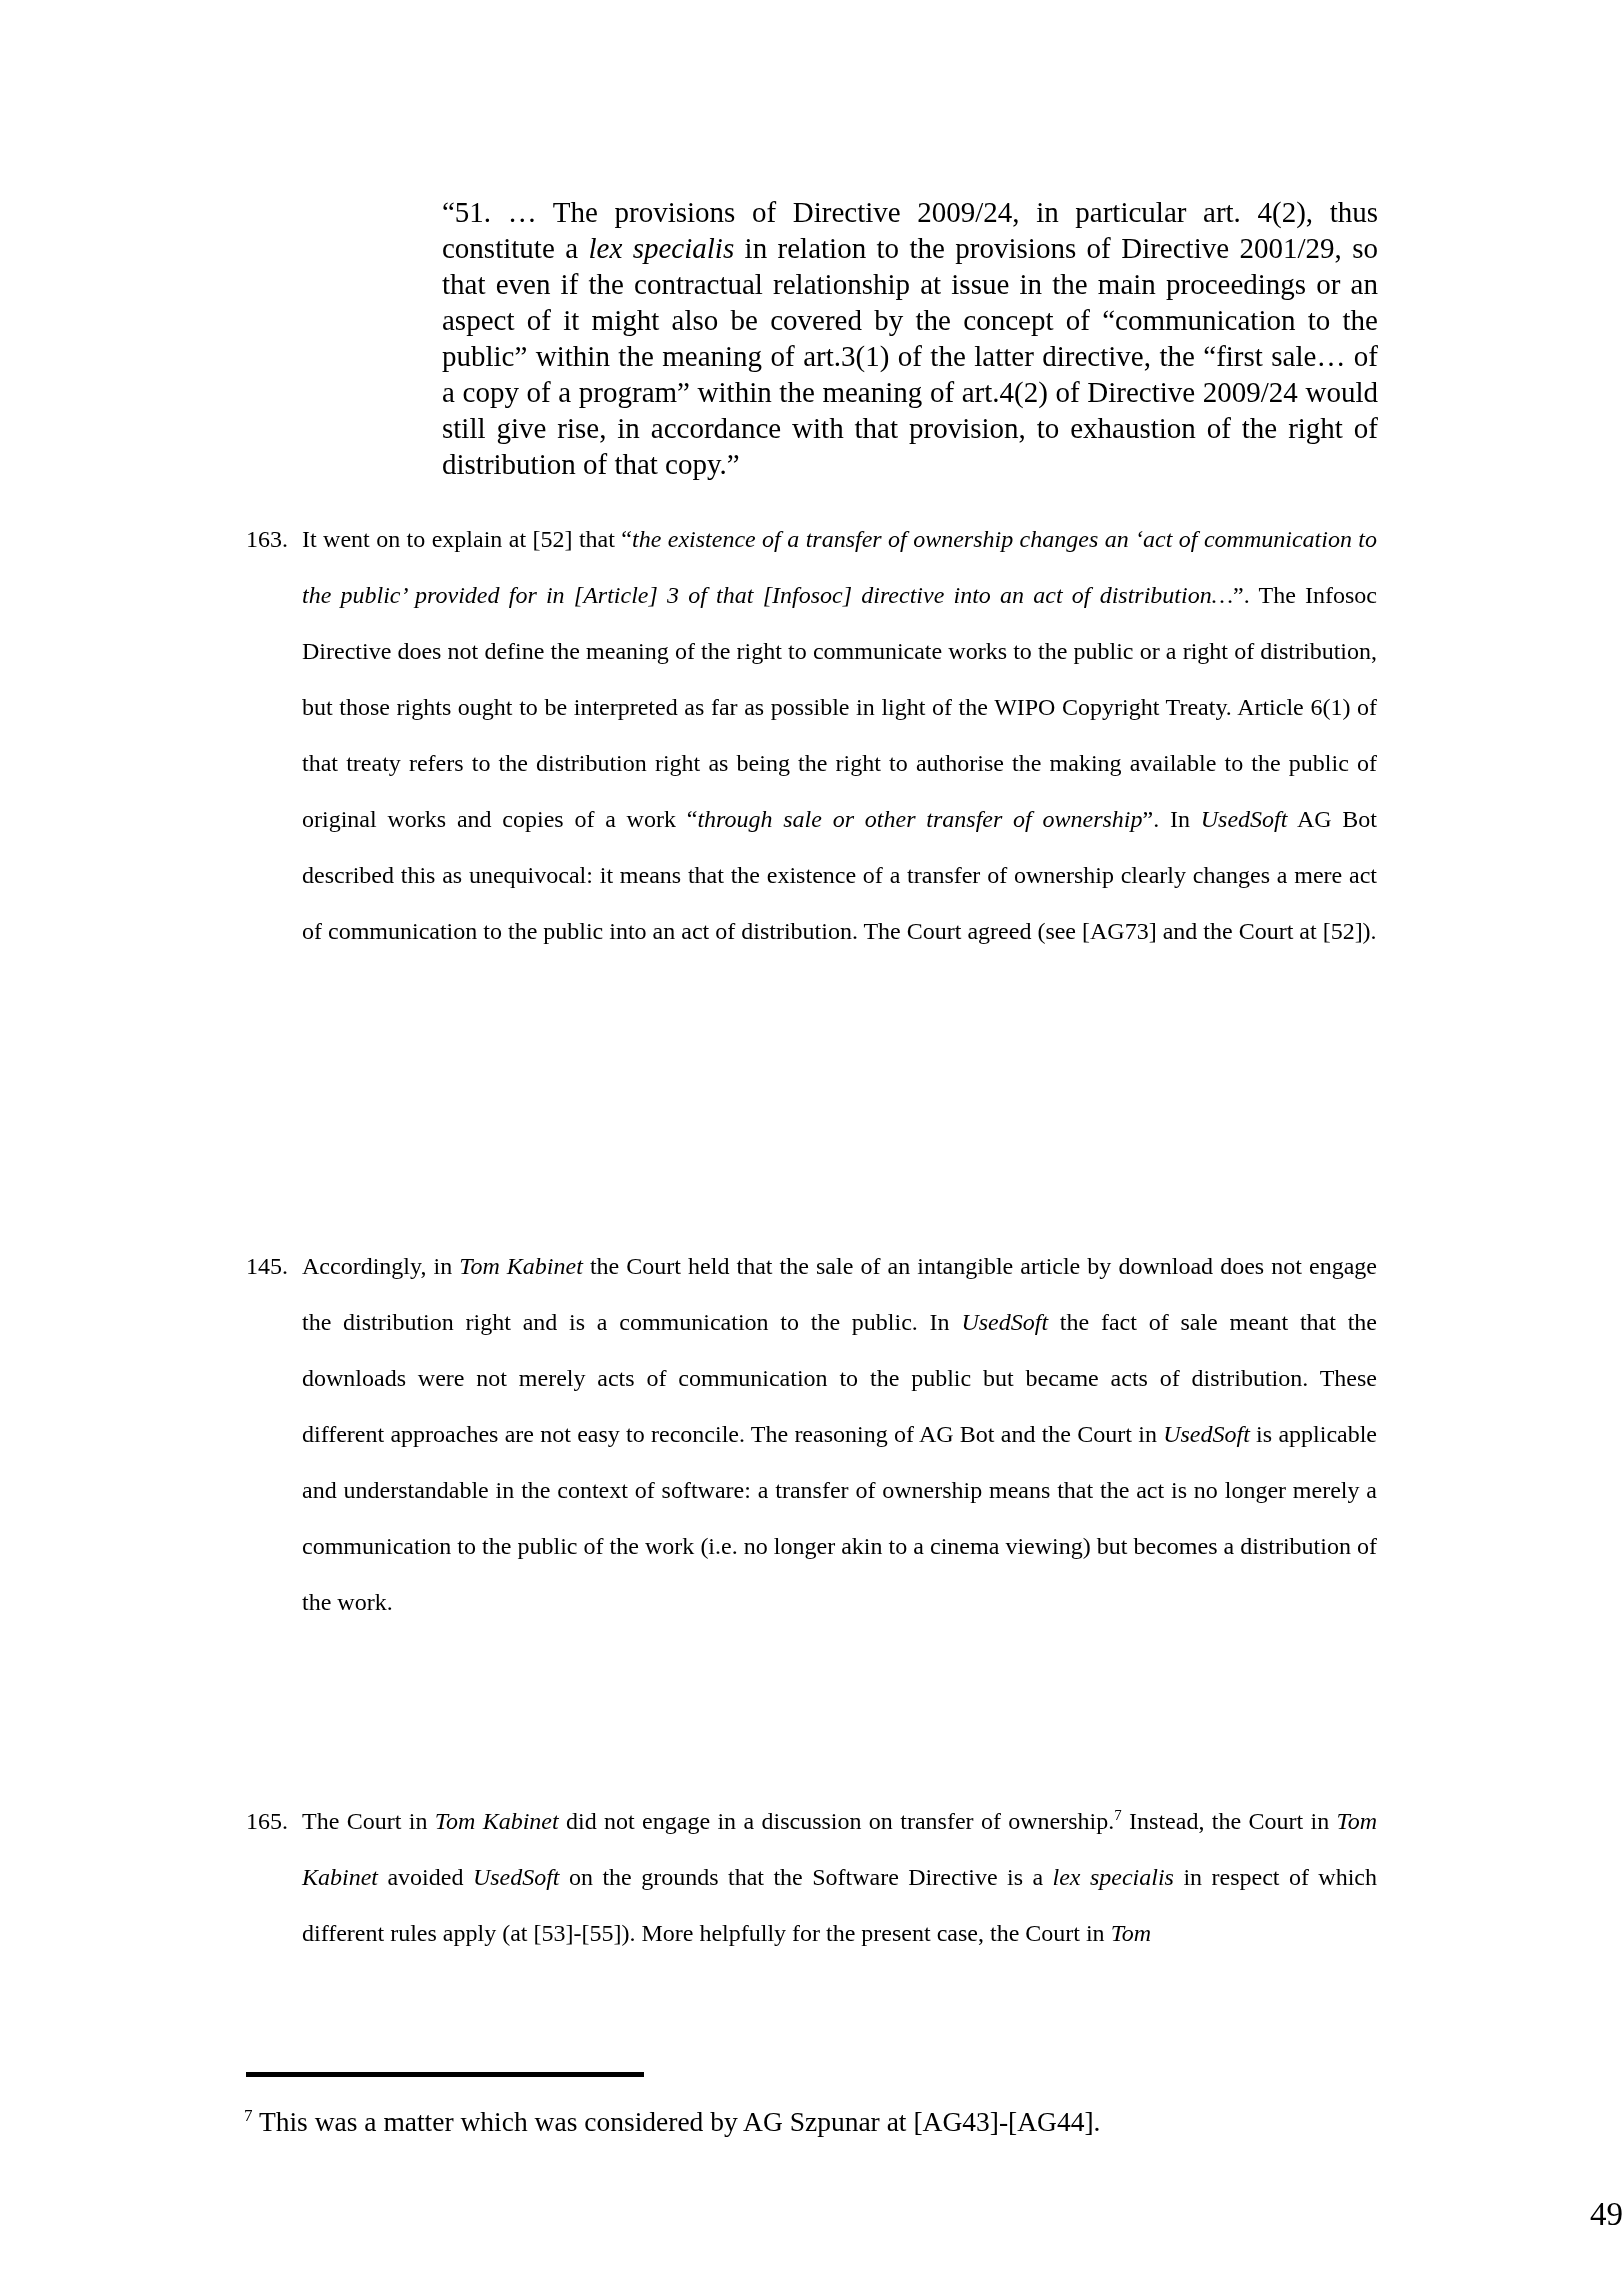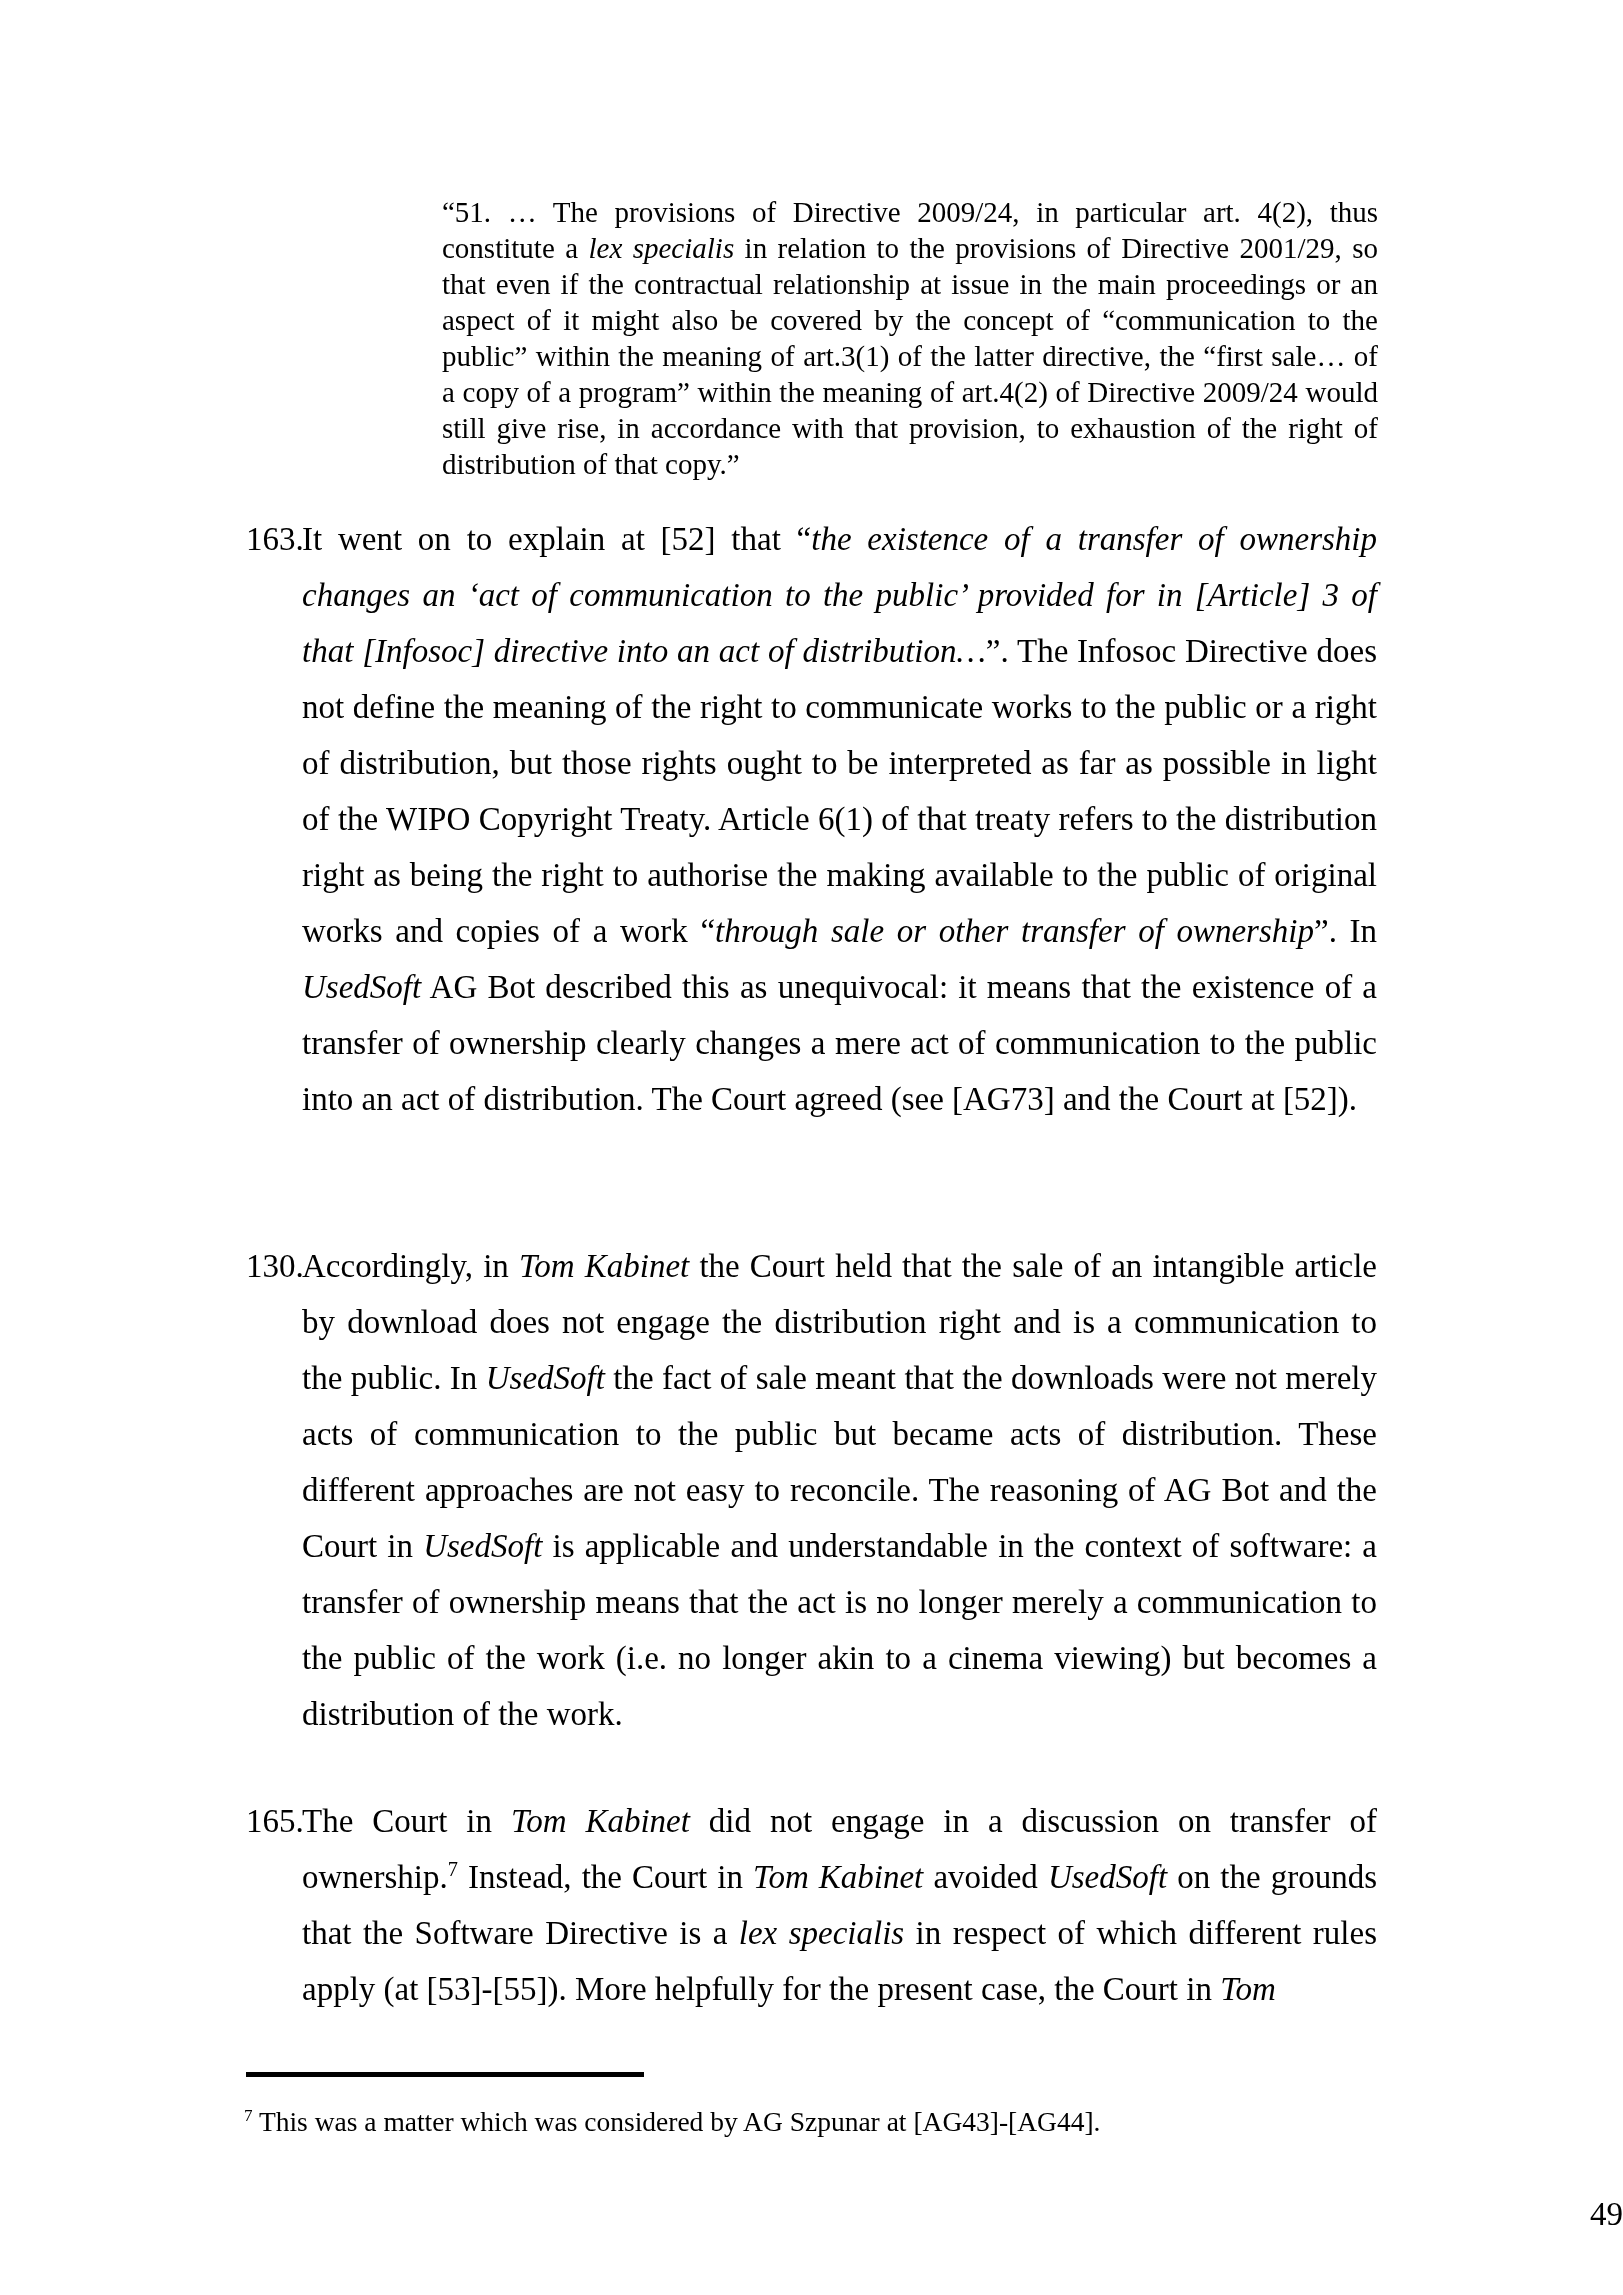--- a/index.html
+++ b/index.html
@@ -22,21 +22,21 @@
     top: 194px;
     width: 936px;
     font-size: 29px;
     line-height: 36px;
     text-align: justify;
   }
   .para {
     position: absolute;
     left: 246px;
     width: 1131px;
-    font-size: 33px;
+    font-size: 24px;
     line-height: 56px;
   }
   .para-163 { top: 511px; }
   .para-164 { top: 1238px; }
   .para-165 { top: 1793px; }
   .pnum {
     position: absolute;
     left: 0;
     top: 0;
     white-space: nowrap;
@@ -83,21 +83,21 @@
 <div class="page">
 
   <div class="quote-block">“51. … The provisions of Directive 2009/24, in particular art. 4(2), thus constitute a <i>lex specialis</i> in relation to the provisions of Directive 2001/29, so that even if the contractual relationship at issue in the main proceedings or an aspect of it might also be covered by the concept of “communication to the public” within the meaning of art.3(1) of the latter directive, the “first sale… of a copy of a program” within the meaning of art.4(2) of Directive 2009/24 would still give rise, in accordance with that provision, to exhaustion of the right of distribution of that copy.”</div>
 
   <div class="para para-163">
     <span class="pnum">163.</span>
     <div class="ptext">It went on to explain at [52] that “<i>the existence of a transfer of ownership changes an ‘act of communication to the public’ provided for in [Article] 3 of that [Infosoc] directive into an act of distribution…</i>”. The Infosoc Directive does not define the meaning of the right to communicate works to the public or a right of distribution, but those rights ought to be interpreted as far as possible in light of the WIPO Copyright Treaty. Article 6(1) of that treaty refers to the distribution right as being the right to authorise the making available to the public of original works and copies of a work “<i>through sale or other transfer of ownership</i>”. In <i>UsedSoft</i> AG Bot described this as unequivocal: it means that the existence of a transfer of ownership clearly changes a mere act of communication to the public into an act of distribution. The Court agreed (see [AG73] and the Court at [52]).</div>
   </div>
 
   <div class="para para-164">
-    <span class="pnum">130.</span>
+    <span class="pnum">145.</span>
     <div class="ptext">Accordingly, in <i>Tom Kabinet</i> the Court held that the sale of an intangible article by download does not engage the distribution right and is a communication to the public. In <i>UsedSoft</i> the fact of sale meant that the downloads were not merely acts of communication to the public but became acts of distribution. These different approaches are not easy to reconcile. The reasoning of AG Bot and the Court in <i>UsedSoft</i> is applicable and understandable in the context of software: a transfer of ownership means that the act is no longer merely a communication to the public of the work (i.e. no longer akin to a cinema viewing) but becomes a distribution of the work.</div>
   </div>
 
   <div class="para para-165">
     <span class="pnum">165.</span>
     <div class="ptext">The Court in <i>Tom Kabinet</i> did not engage in a discussion on transfer of ownership.<sup>7</sup> Instead, the Court in <i>Tom Kabinet</i> avoided <i>UsedSoft</i> on the grounds that the Software Directive is a <i>lex specialis</i> in respect of which different rules apply (at [53]-[55]). More helpfully for the present case, the Court in <i>Tom</i></div>
   </div>
 
   <div class="footnote-separator"></div>
 

